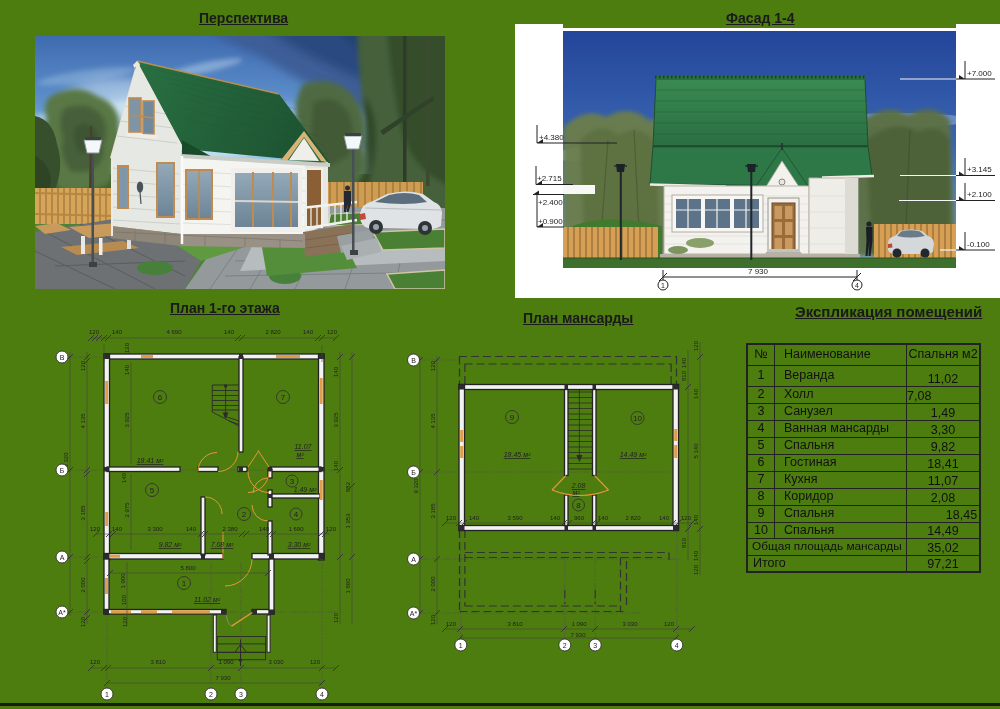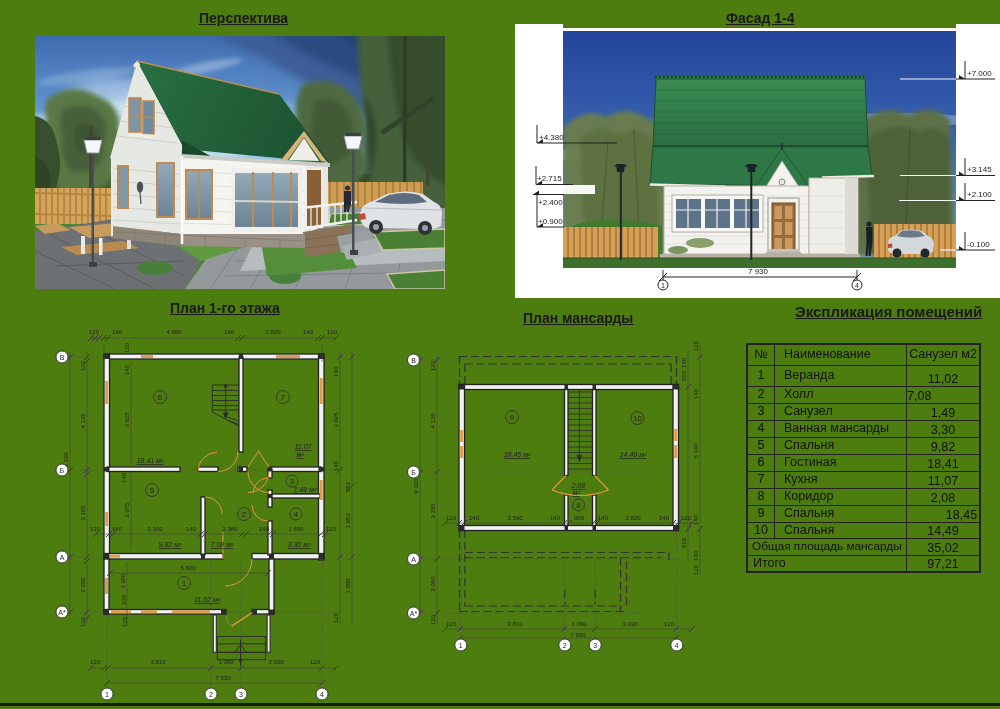--- a/index.html
+++ b/index.html
@@ -1144,21 +1144,21 @@
       <text x="676.8" y="648">4</text>
     </g>
   </svg>
 
   <div class="abs" style="left:746px;top:343px;">
     <table class="expl" style="border:2px solid #222;">
       <tbody>
           <tr style="height:21px;">
         <td style="width:26px;text-align:center;">№</td>
         <td style="width:122px;padding-left:9px;">Наименование</td>
-        <td style="width:72px;text-align:center;">Санузел м2</td>
+        <td style="width:72px;text-align:center;">Спальня м2</td>
       </tr>
       <tr style="height:21px;">
             <td style="text-align:center;">1</td>
             <td style="padding-left:9px;">Веранда</td>
             <td style="text-align:center;vertical-align:bottom;">11,02</td>
           </tr>
       <tr style="height:17px;">
             <td style="text-align:center;">2</td>
             <td style="padding-left:9px;">Холл</td>
             <td style="text-align:left;vertical-align:bottom;">7,08</td>

